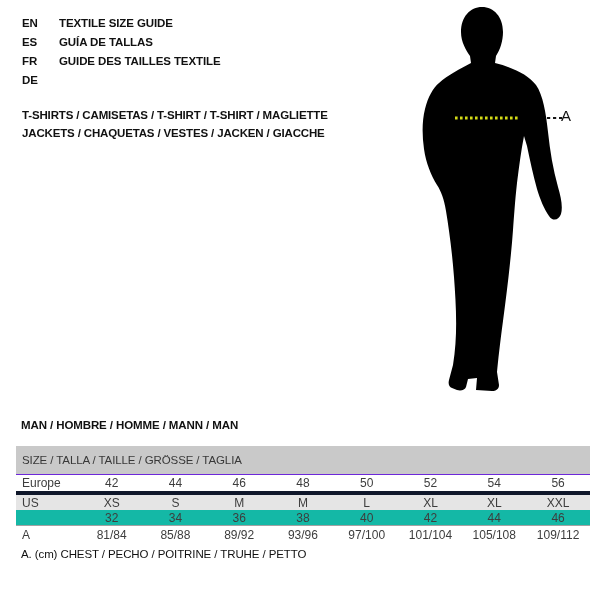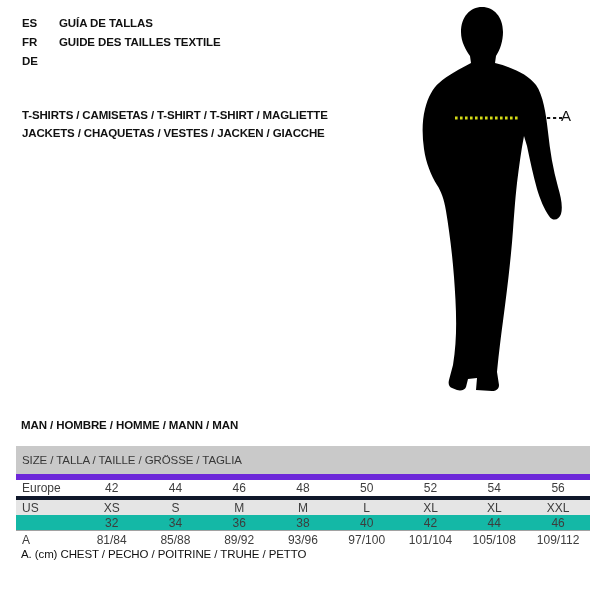--- a/index.html
+++ b/index.html
@@ -20,37 +20,41 @@
   .measure-a { position:absolute; left:561px; top:107px; font-size:15px; color:#111; }
   
   .section-title { position:absolute; left:21px; top:419px; font-weight:bold;
                    font-size:11.5px; letter-spacing:-0.1px; white-space:nowrap; }
   
   table.size { position:absolute; left:16px; top:446px; width:574px;
                border-collapse:collapse; table-layout:fixed;
                font-size:12px; color:#3d3d3d; }
   table.size td { padding:0; vertical-align:middle; }
   tr.thead td { background:#c9c9c9; height:28px; padding-left:6px; font-size:11.5px;
-                color:#383838; border-bottom:6px solid #6d28d9; letter-spacing:-0.1px; }
+                color:#383838; border-bottom:1px solid #6d28d9; letter-spacing:-0.1px; }
   tr.r0 td { height:16px; background:#ffffff; border-bottom:4px solid #0f172a; }
   tr.r1 td { background:#e5e5e5; height:15px; }
   tr.r2 td { background:#14b8a6; height:15px; border-bottom:1px solid #a2a2a2; }
   tr.r3 td { background:#ffffff; height:17px; }
   td.lbl { text-align:left; padding-left:6px !important; width:58px; }
   td.val { text-align:center; }
   
   .footnote { position:absolute; left:21px; top:548px; font-weight:normal;
               font-size:11.5px; letter-spacing:-0.1px; white-space:nowrap; }
 </style>
 </head>
 <body>
 
 <div class="canvas">
 
   <ul class="langs">
+    <li>
+      <span class="code">EN</span>
+      <span class="txt">TEXTILE SIZE GUIDE</span>
+    </li>
     <li>
       <span class="code">ES</span>
       <span class="txt">GUÍA DE TALLAS</span>
     </li>
     <li>
       <span class="code">FR</span>
       <span class="txt">GUIDE DES TAILLES TEXTILE</span>
     </li>
     <li>
       <span class="code">DE</span>

